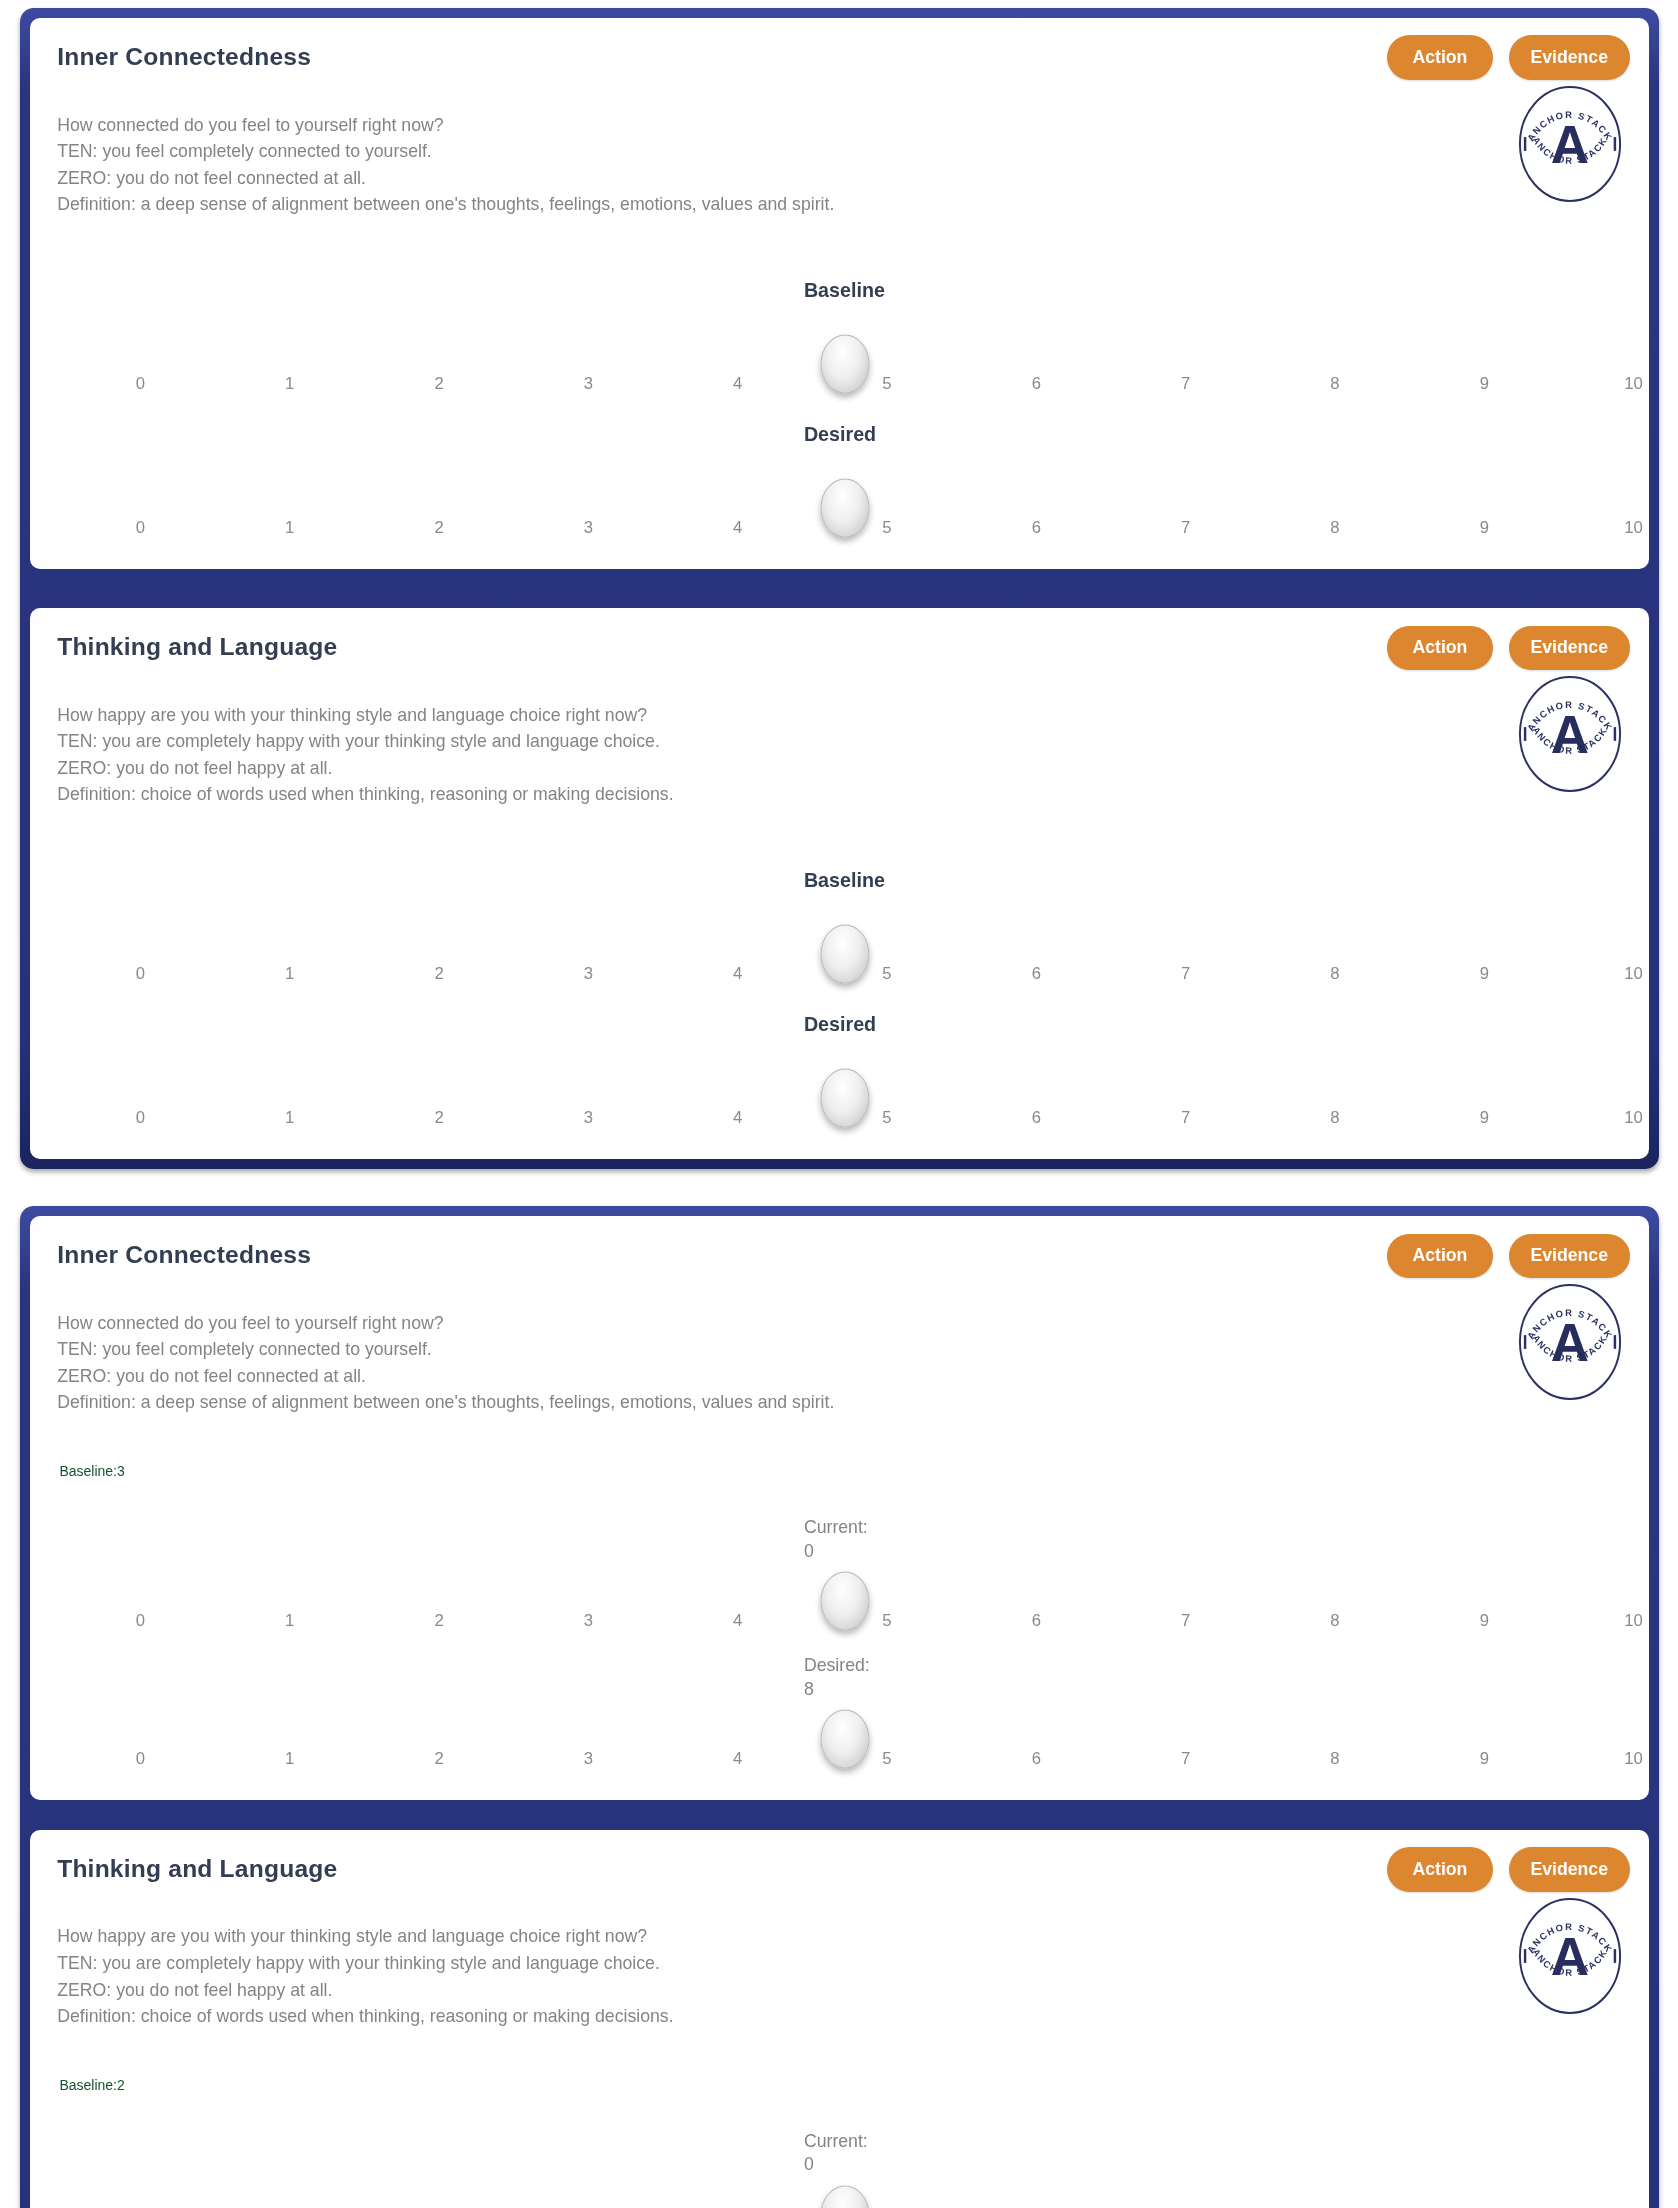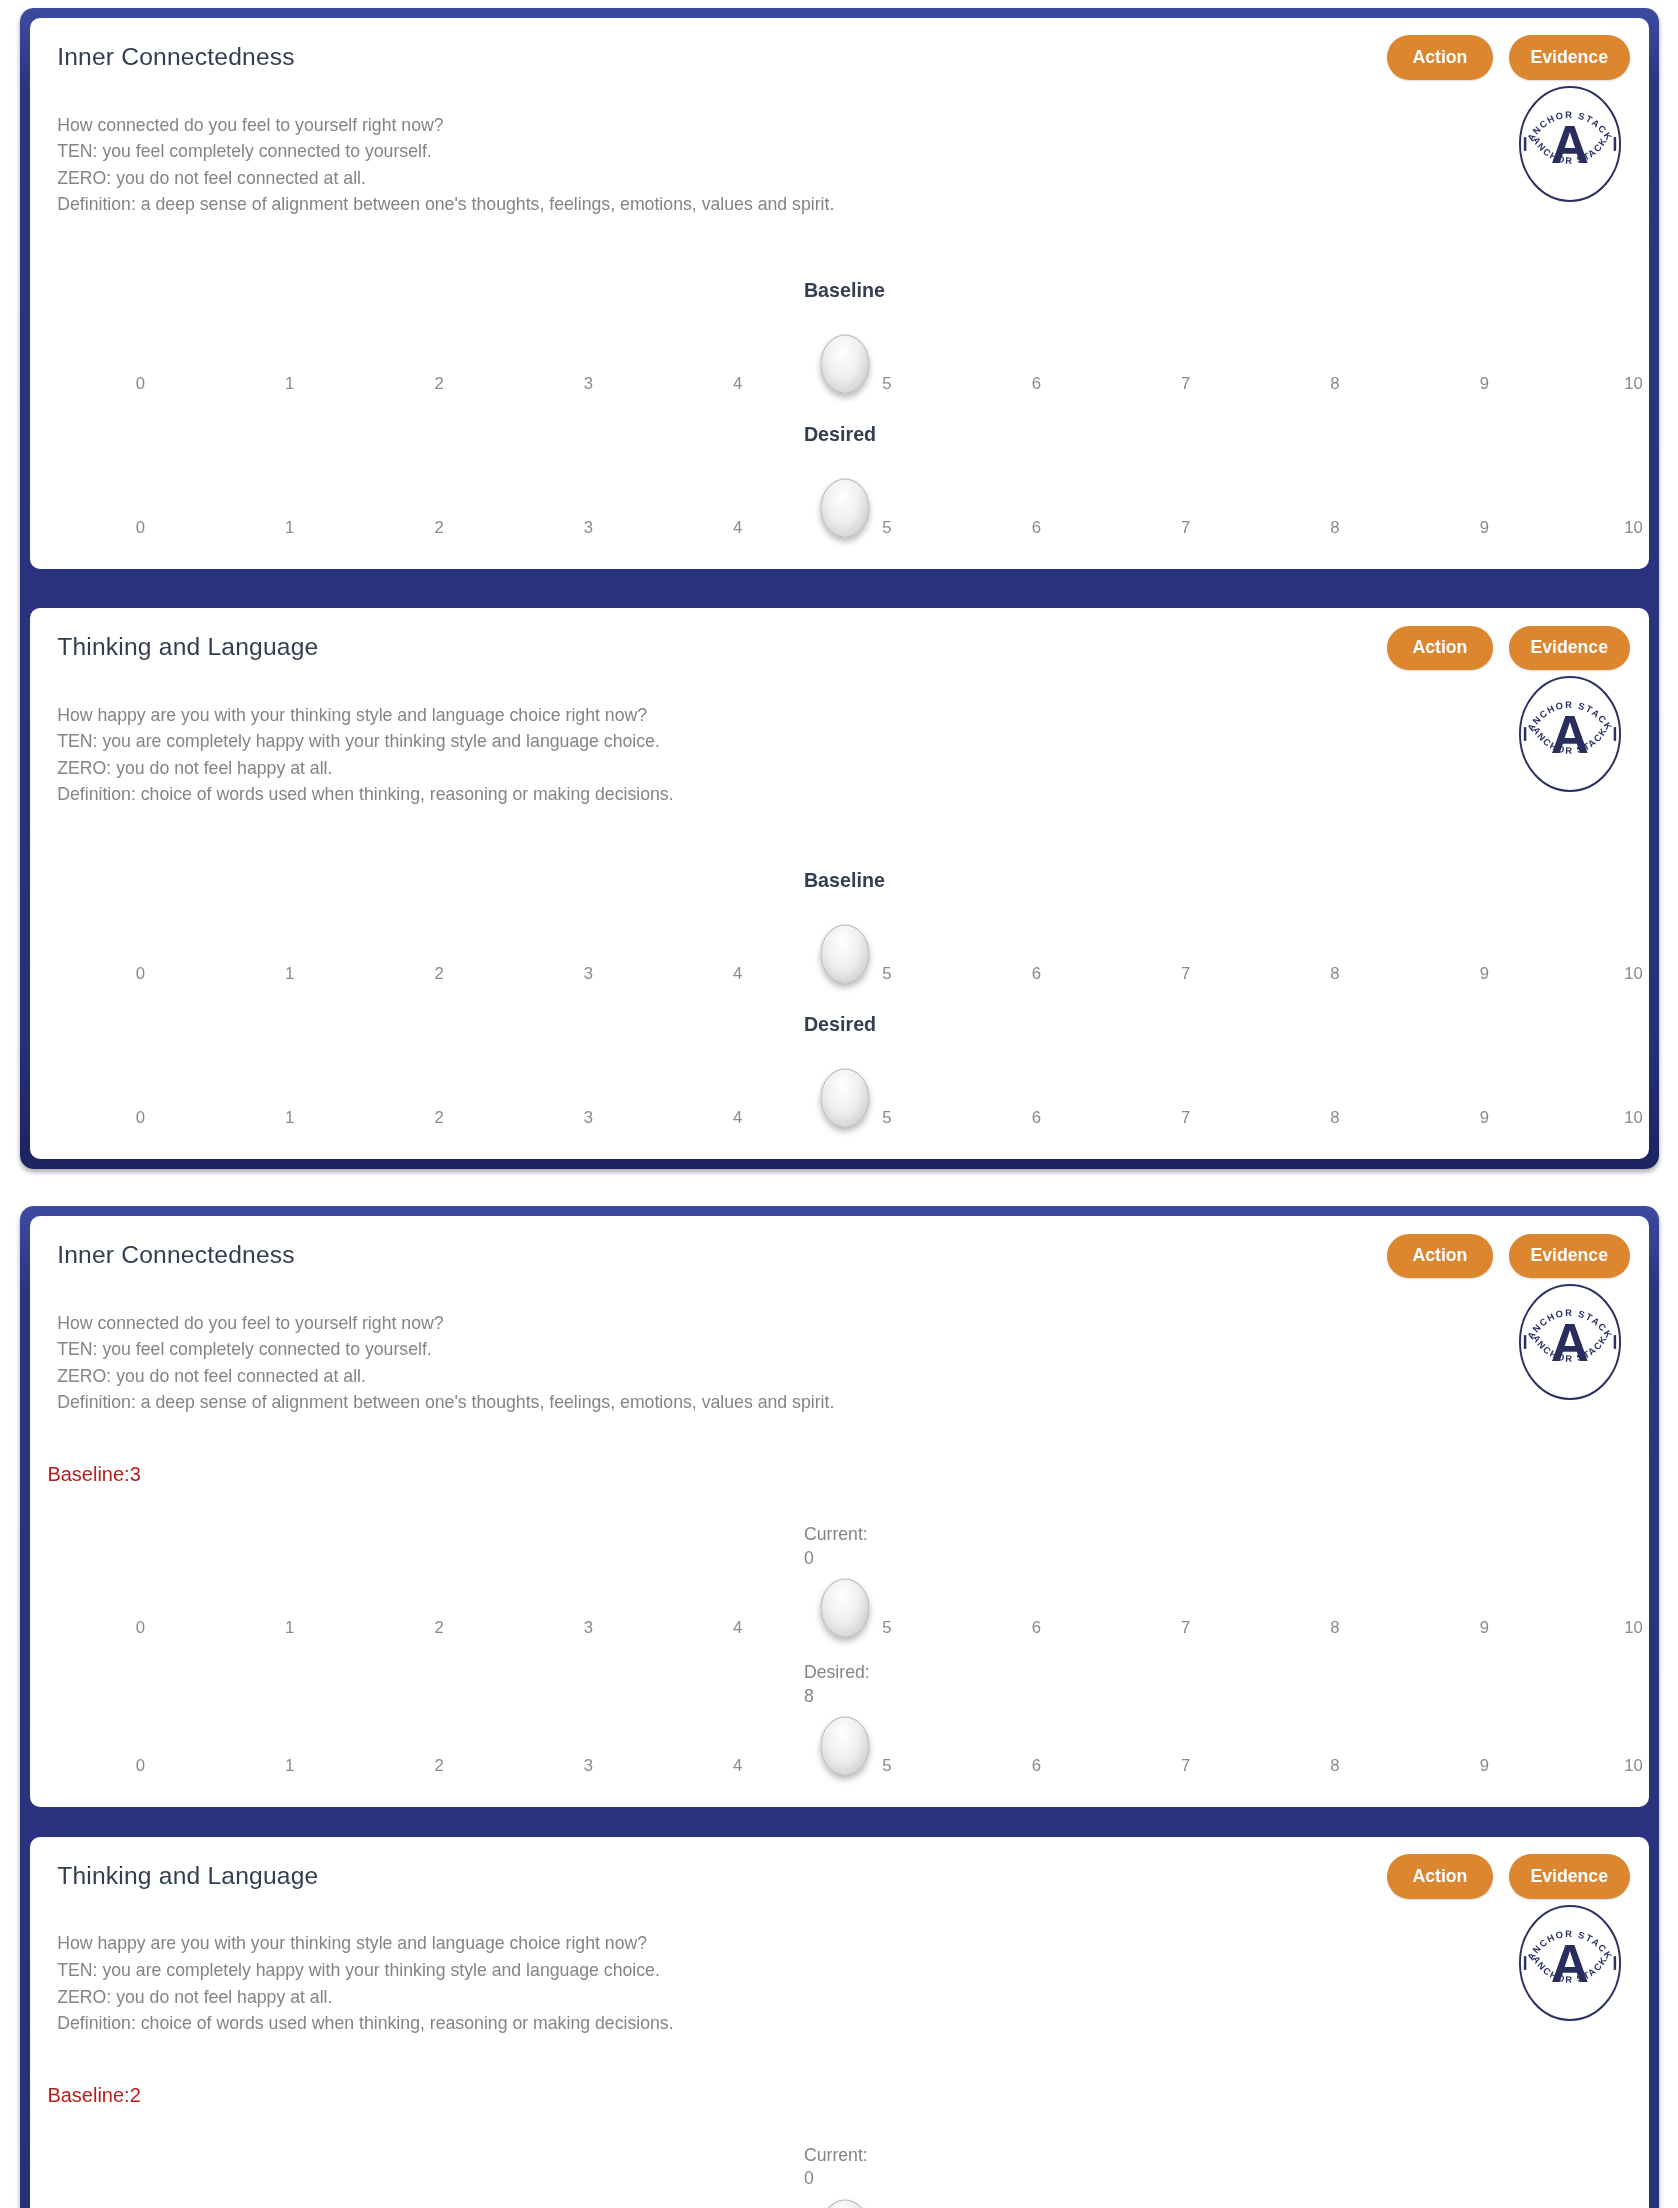--- a/index.html
+++ b/index.html
@@ -29,21 +29,21 @@
   #group-2 .card + .card { margin-top: 29.6px; }
   .card-head {
     display: flex;
     justify-content: space-between;
     align-items: flex-start;
     padding: 3.9px 3.9px 0 11.8px;
   }
   .card-title {
     margin: 7.9px 0 0 0;
     font-size: 24.6px;
-    font-weight: normal;
+    font-weight: bold;
     color: #333e52;
     letter-spacing: 0.2px;
   }
   .btn-row { display: flex; gap: 15.8px; }
   .btn {
     background: #dd8630;
     color: #ffffff;
     font-family: "Liberation Sans", sans-serif;
     font-weight: bold;
     font-size: 17.7px;
@@ -57,23 +57,23 @@
   }
   .logo { position: absolute; top: 65px; right: 25.6px; width: 108px; height: 122px; }
   .desc {
     margin: 31.5px 0 0 11.8px;
     font-size: 17.7px;
     line-height: 1.5;
     color: #848484;
     max-width: 1162px;
   }
   .note {
-    margin: 47px 0 0 2px;
-    font-size: 20px;
-    color: #b91c1c;
+    margin: 47px 0 0 14px;
+    font-size: 14px;
+    color: #14532d;
   }
   .slider-block.first-a { margin-top: 61px; }
   .slider-block.second-a { margin-top: 25.6px; }
   .slider-block.first-b { margin-top: 37px; }
   .slider-block.second-b { margin-top: 19.7px; }
   .slider-row { display: flex; align-items: center; padding-left: 11.8px; flex-direction: column; }
   .slider-label {
     flex: 0 0 83px;
     width: 83px;
     font-size: 19.7px;

